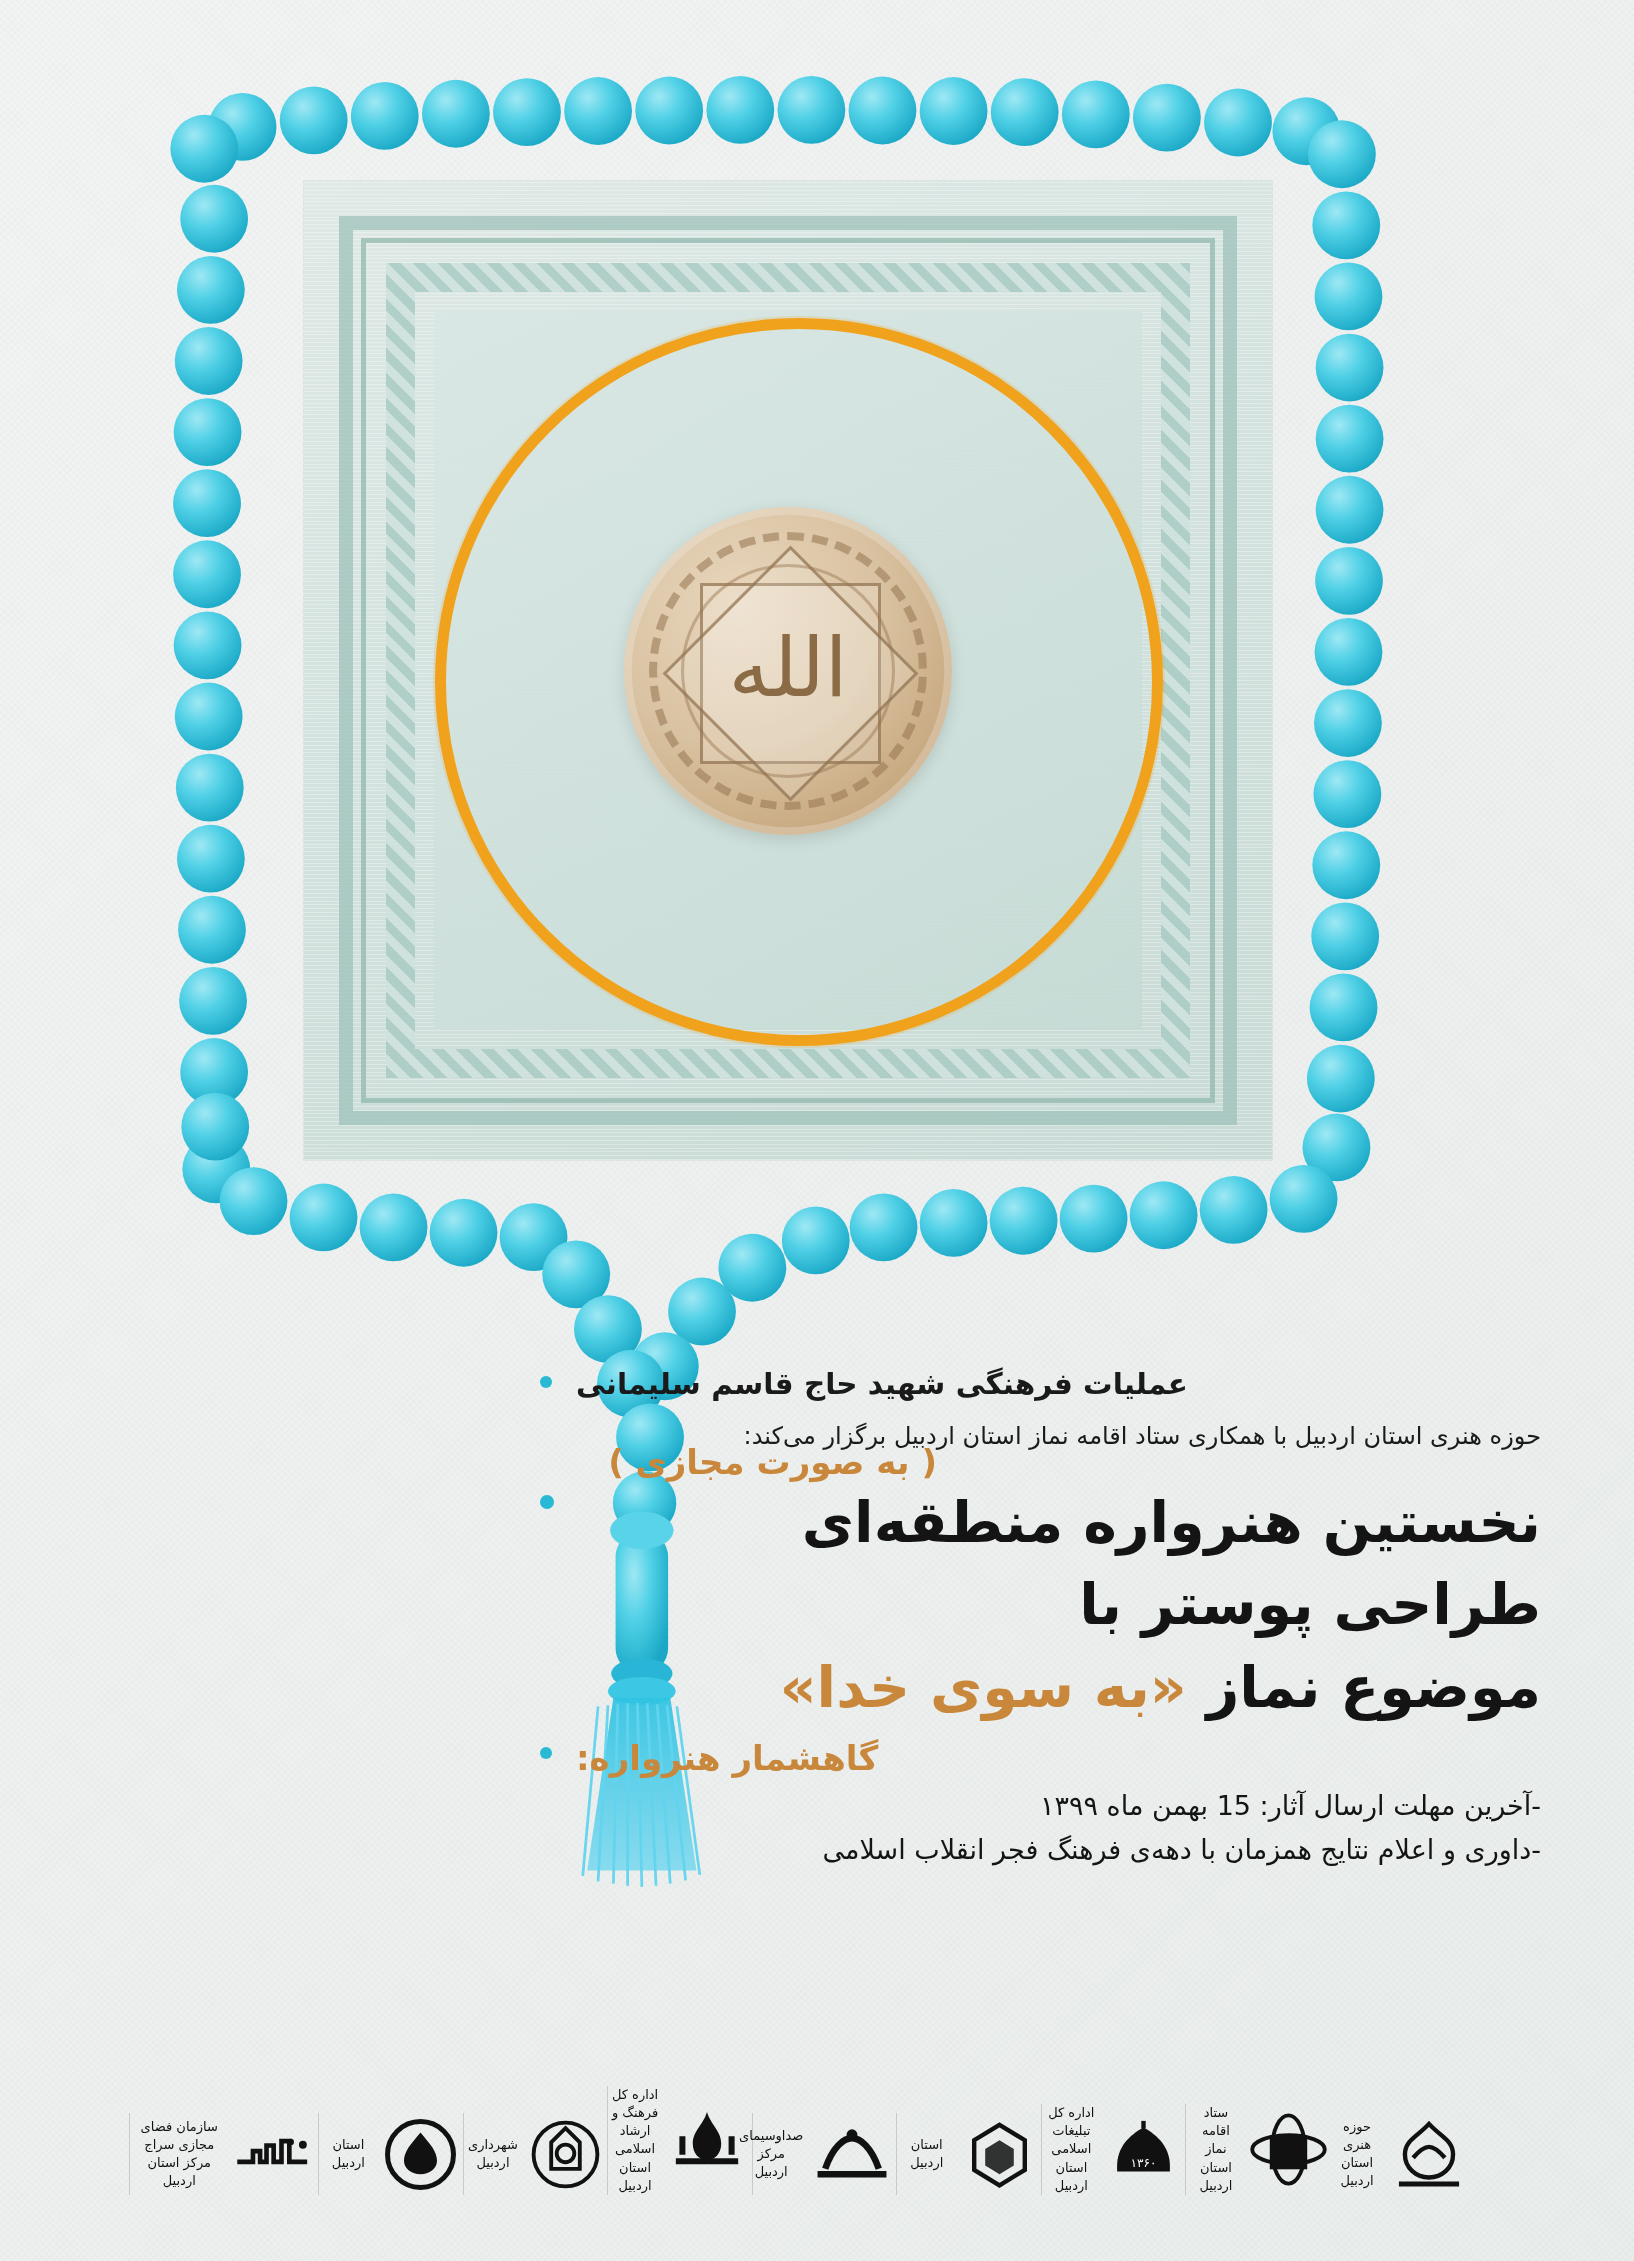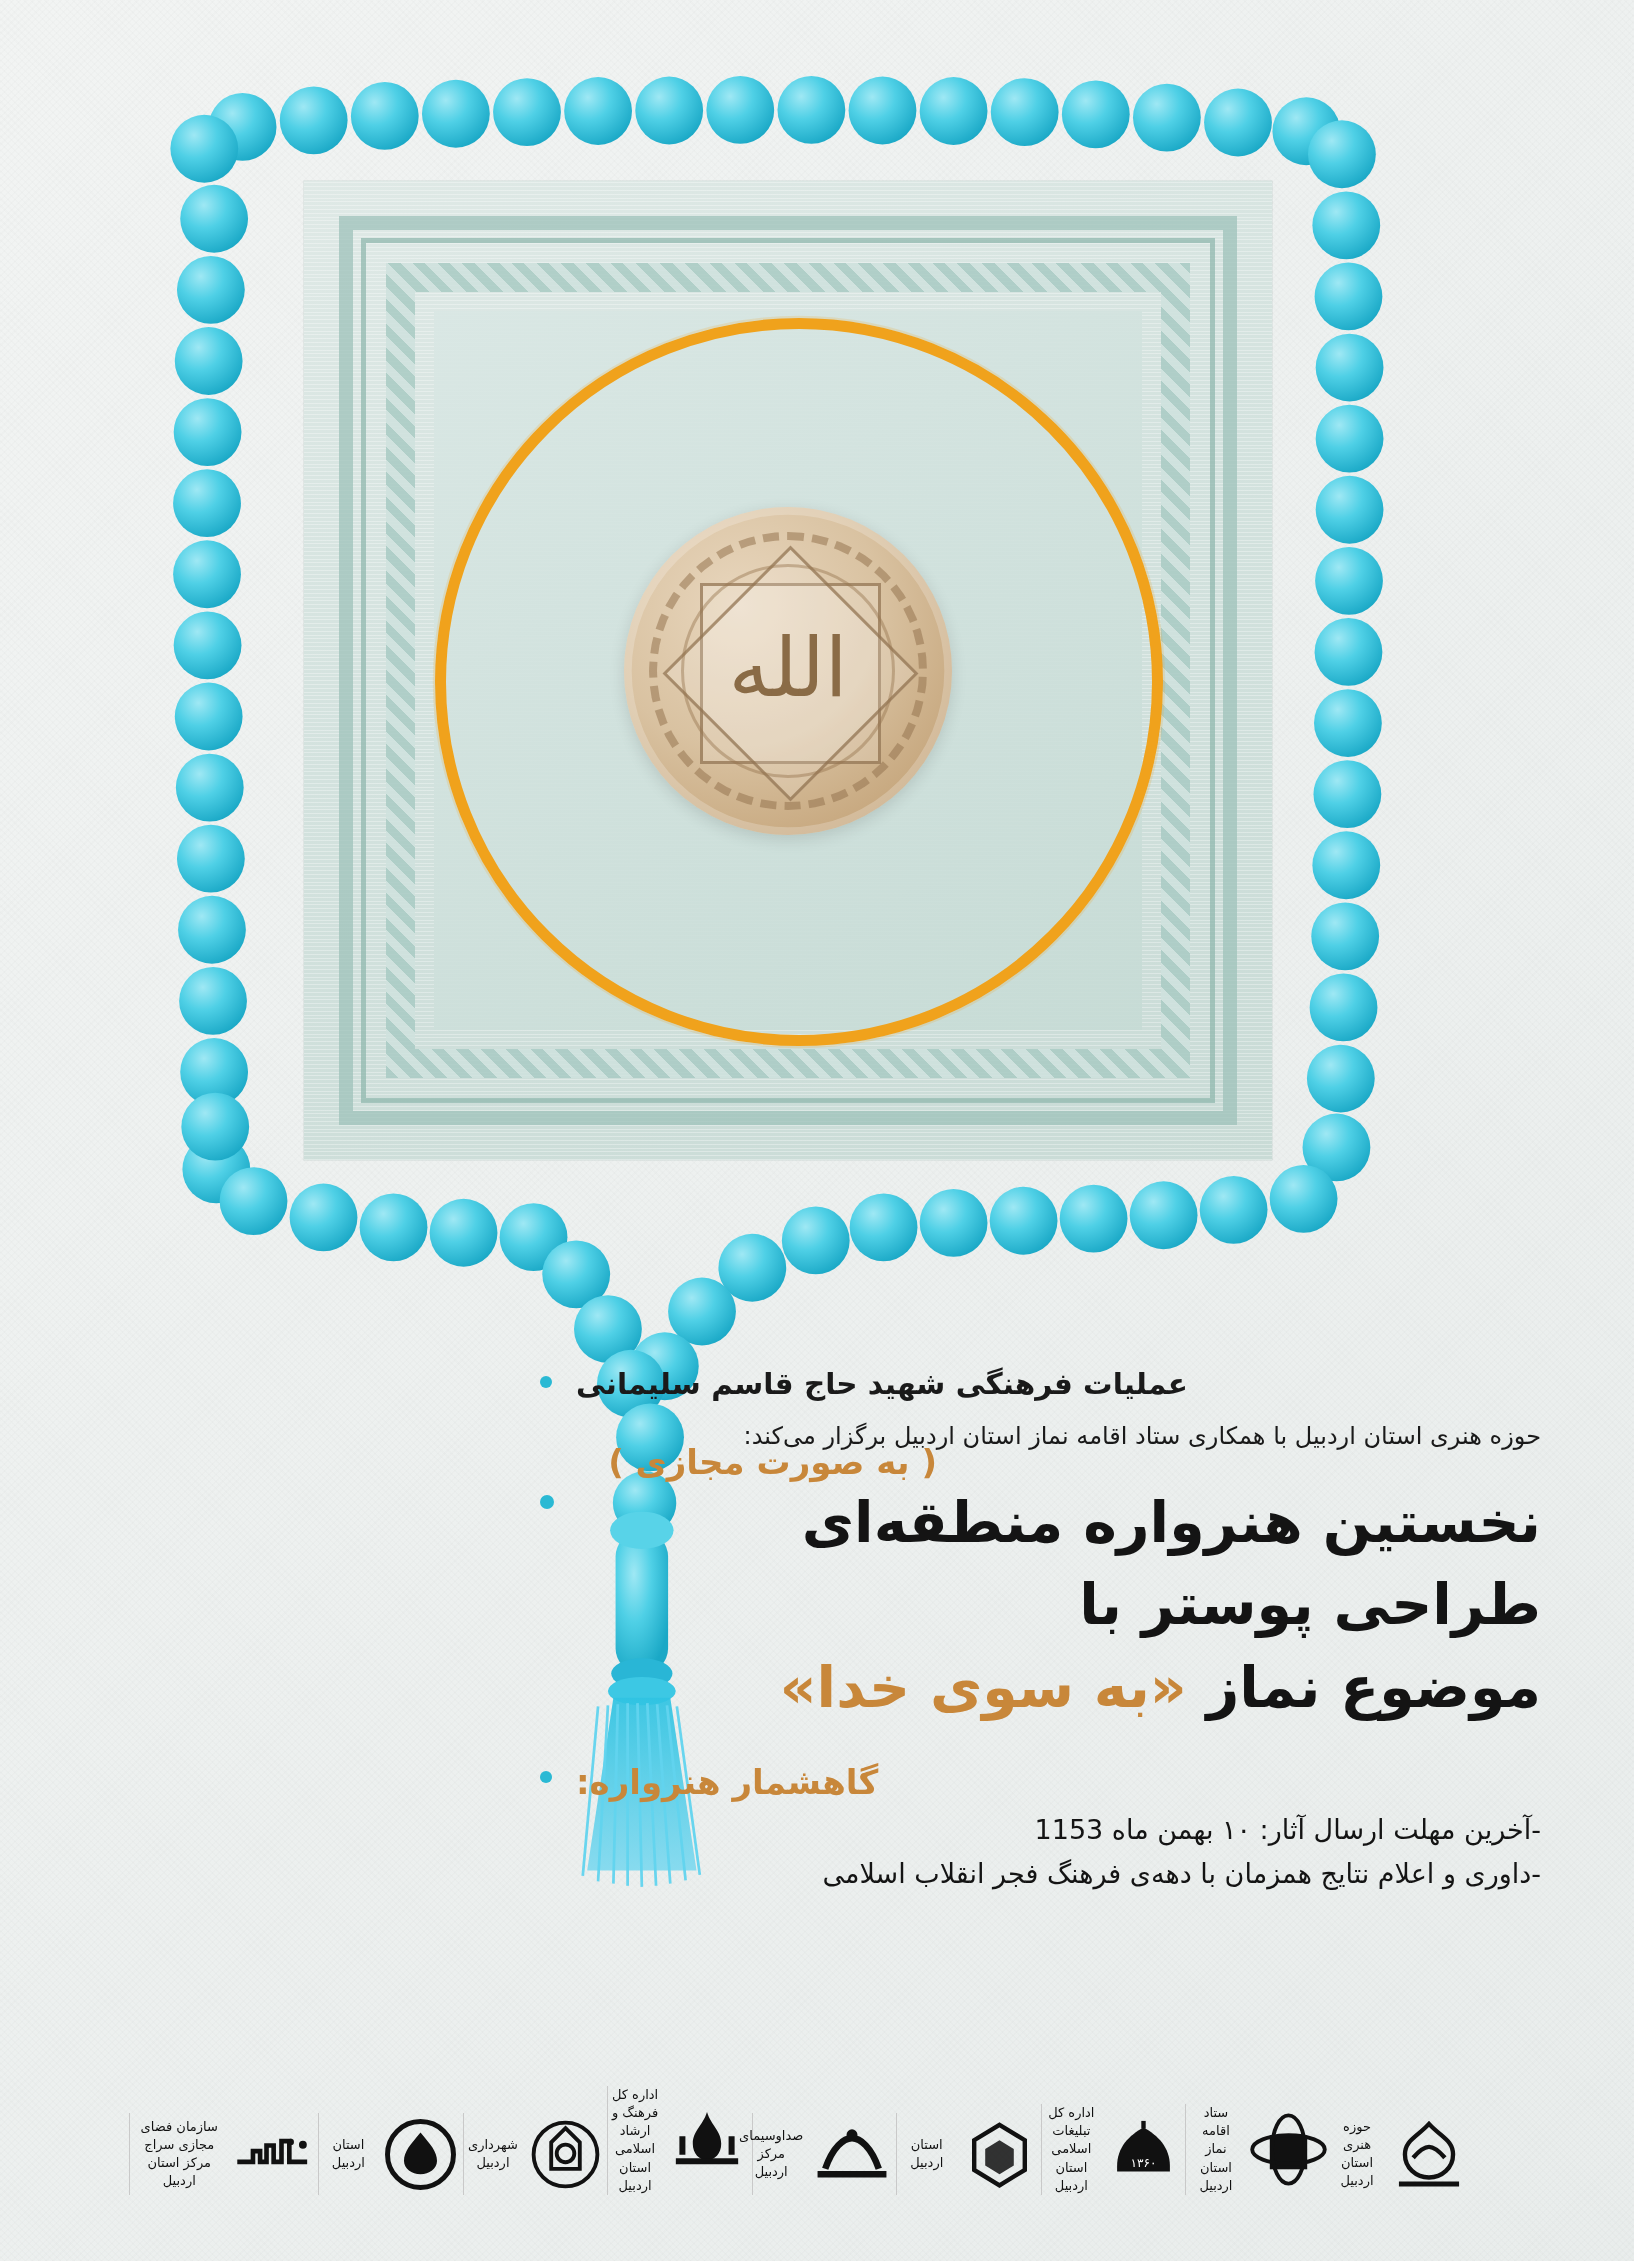--- a/index.html
+++ b/index.html
@@ -197,21 +197,21 @@
     font-weight: bold;
     color: #c8873a;
     line-height: 1.5;
   }
   .schedule-line {
     font-family: "DejaVu Sans", sans-serif;
     font-size: 27px;
     color: #141414;
     line-height: 1.65;
   }
-  .schedule-wrap { margin-top: 28px; }
+  .schedule-wrap { margin-top: 4px; }
 
   
   .footer {
     position: absolute;
     left: 0;
     right: 0;
     bottom: 66px;
     display: flex;
     flex-direction: row-reverse;
     align-items: flex-end;
@@ -412,21 +412,21 @@
           <span class="accent">«به سوی خدا»</span>
         </div>
       </div>
     </div>
 
     <div class="schedule-wrap">
       <div class="bullet-row">
         <span class="dot small"></span>
         <div class="schedule-head">گاهشمار هنرواره:</div>
       </div>
-      <div class="schedule-line">-آخرین مهلت ارسال آثار: ۱۰ بهمن ماه 1153</div>
+      <div class="schedule-line">-آخرین مهلت ارسال آثار: 15 بهمن ماه ۱۳۹۹</div>
       <div class="schedule-line">-داوری و اعلام نتایج همزمان با دهه‌ی فرهنگ فجر انقلاب اسلامی</div>
     </div>
   </div>
 
   <div class="footer">
 
     <div class="logo-cell wide-cell">
       <div class="logo-mark">
         <svg width="126" height="66" viewBox="0 0 230 120" aria-hidden="true">
           <path d="M12 82 h44 v-30 h20 v30 h18 v-46 h20 v46 h22 v-58 h22 v58 h50" fill="none" stroke="#111" stroke-width="13"></path>

